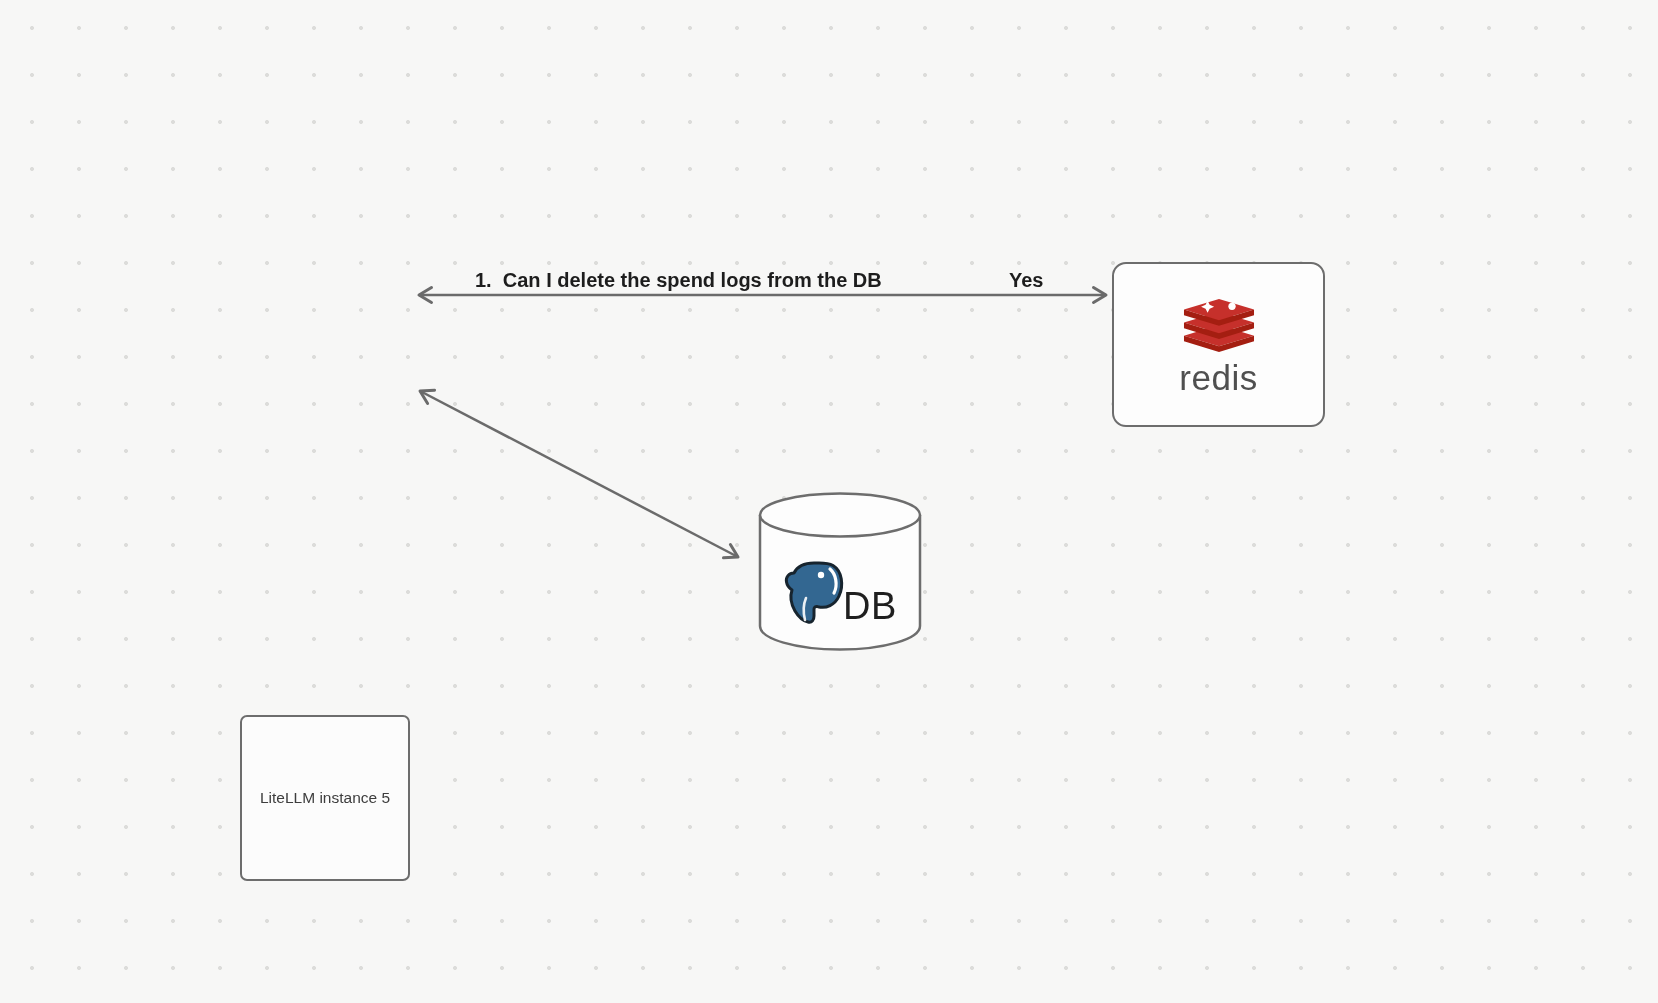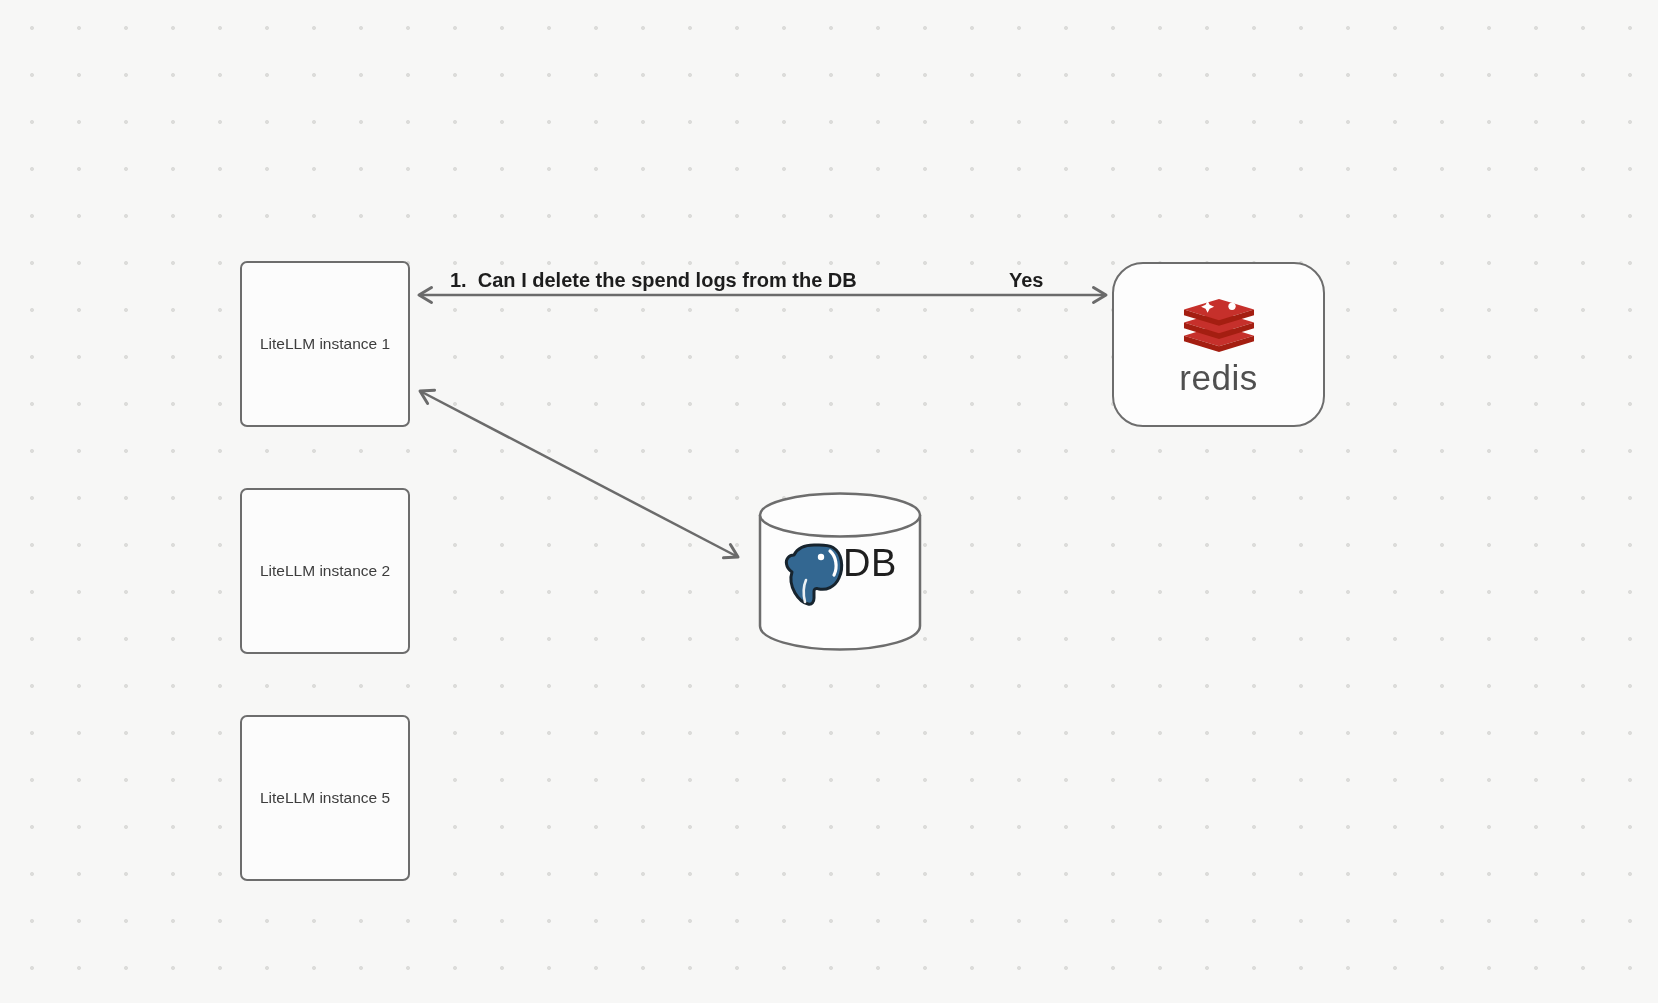--- a/index.html
+++ b/index.html
@@ -18,33 +18,33 @@
   }
   .edges-layer{position:absolute;left:0;top:0;pointer-events:none;}
   .instance-box{
     position:absolute;width:170px;height:166px;box-sizing:border-box;
     background:#fcfcfc;border:2px solid #6d6d6d;border-radius:7px;
     display:flex;align-items:center;justify-content:center;
   }
   .instance-box .node-label{font-size:15.5px;color:#3d3d3d;}
   .redis-node{
     position:absolute;left:1112px;top:262px;width:213px;height:165px;box-sizing:border-box;
-    background:#fdfdfd;border:2px solid #6d6d6d;border-radius:31px;
+    background:#fdfdfd;border:2px solid #6d6d6d;border-radius:14px;
     display:flex;flex-direction:column;align-items:center;justify-content:center;
     padding-top:4px;
   }
   .redis-wordmark{
     font-size:35px;font-weight:500;color:#4f4f4f;line-height:1;
     margin-top:4px;letter-spacing:0.5px;
   }
   .db-node{position:absolute;left:757px;top:490px;width:166px;height:162px;}
   .db-cyl{position:absolute;left:0;top:0;}
   .db-content{
     position:absolute;left:0;right:0;top:52px;height:86px;
-    display:flex;align-items:flex-start;justify-content:center;
+    display:flex;align-items:flex-end;justify-content:center;
   }
   .db-label{
     font-size:38px;font-weight:400;color:#1f1f1f;letter-spacing:0.5px;margin-left:-4px;
   }
   .edge-label{
     position:absolute;font-size:20px;font-weight:700;color:#1d1d1d;white-space:pre;
   }
 </style>
 </head>
 <body>
@@ -54,27 +54,21 @@
   <svg class="edges-layer" width="1658" height="1003" viewBox="0 0 1658 1003">
     <defs>
       <marker id="chev" viewBox="0 0 12 12" refX="10" refY="6" markerWidth="8" markerHeight="8" orient="auto-start-reverse">
         <path d="M2.5 1.5 L10 6 L2.5 10.5" fill="none" stroke="#6b6b6b" stroke-width="1.8" stroke-linecap="round" stroke-linejoin="round"></path>
       </marker>
     </defs>
     <line x1="419" y1="295" x2="1106" y2="295" stroke="#6b6b6b" stroke-width="2.5" marker-start="url(#chev)" marker-end="url(#chev)"></line>
     <line x1="420" y1="391" x2="738" y2="557" stroke="#6b6b6b" stroke-width="2.5" marker-start="url(#chev)" marker-end="url(#chev)"></line>
   </svg>
 
-  <div class="instance-box" style="left:240px;top:261px">
-    <span class="node-label">LiteLLM instance 1</span>
-  </div>
 
-  <div class="instance-box" style="left:240px;top:488px">
-    <span class="node-label">LiteLLM instance 2</span>
-  </div>
 
   <div class="instance-box" style="left:240px;top:715px">
     <span class="node-label">LiteLLM instance 5</span>
   </div>
 
   <div class="redis-node">
     <svg width="82" height="57" viewBox="0 0 100 70">
       <g>
         <path d="M50 32 L93 45 L50 58 L7 45 Z" fill="#C6302B"></path>
         <path d="M7 45 L7 52 L50 65 L93 52 L93 45 L50 58 Z" fill="#A41E11"></path>
@@ -102,18 +96,18 @@
       <svg width="64" height="68" viewBox="0 0 64 68">
         <path d="M31 3 C21 3 14 7 11 13 C6 13 2.5 17 3.5 22 C4 25 6 28 9 30 C7 36 8 44 12 51 C15 56 20 61 25 62 C29 63 31 60 31 56 L31 49 C31 47 33 46 35 46.7 C43 49 52 45 56 36 C61 25 59 11 50 5.5 C44 2 36 3 31 3 Z" fill="#336791" stroke="#17242e" stroke-width="3" stroke-linejoin="round"></path>
         <circle cx="38" cy="15" r="3.2" fill="#ffffff"></circle>
         <path d="M47 9 C53 14 55 25 51 33" stroke="#ffffff" stroke-width="3.2" fill="none" stroke-linecap="round"></path>
         <path d="M22 60 C20 52 20 45 23 38" stroke="#ffffff" stroke-width="2.6" fill="none" stroke-linecap="round" opacity="0.9"></path>
       </svg>
       <span class="db-label">DB</span>
     </div>
   </div>
 
-  <div class="edge-label" style="left:450px;top:269px">1.  Can I delete the spend logs from the DB</div>
+  <div class="edge-label" style="left:475px;top:269px">1.  Can I delete the spend logs from the DB</div>
 
   <div class="edge-label" style="left:1009px;top:269px">Yes</div>
 
 
 </div>
 
 </body></html>

